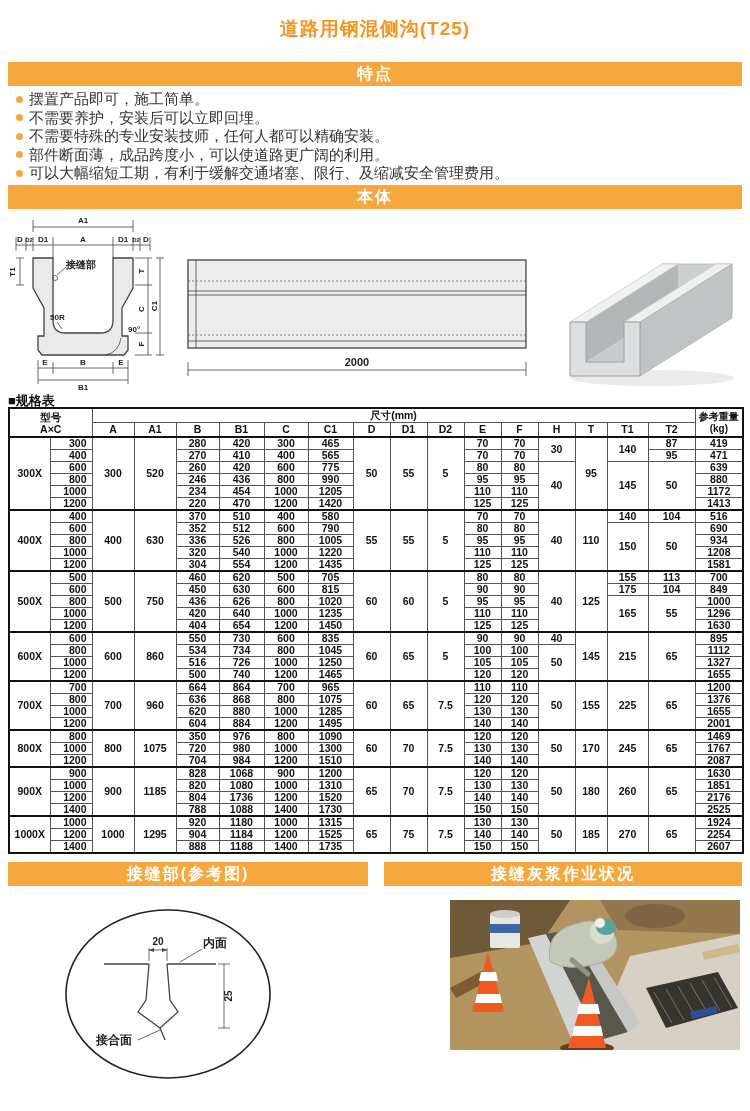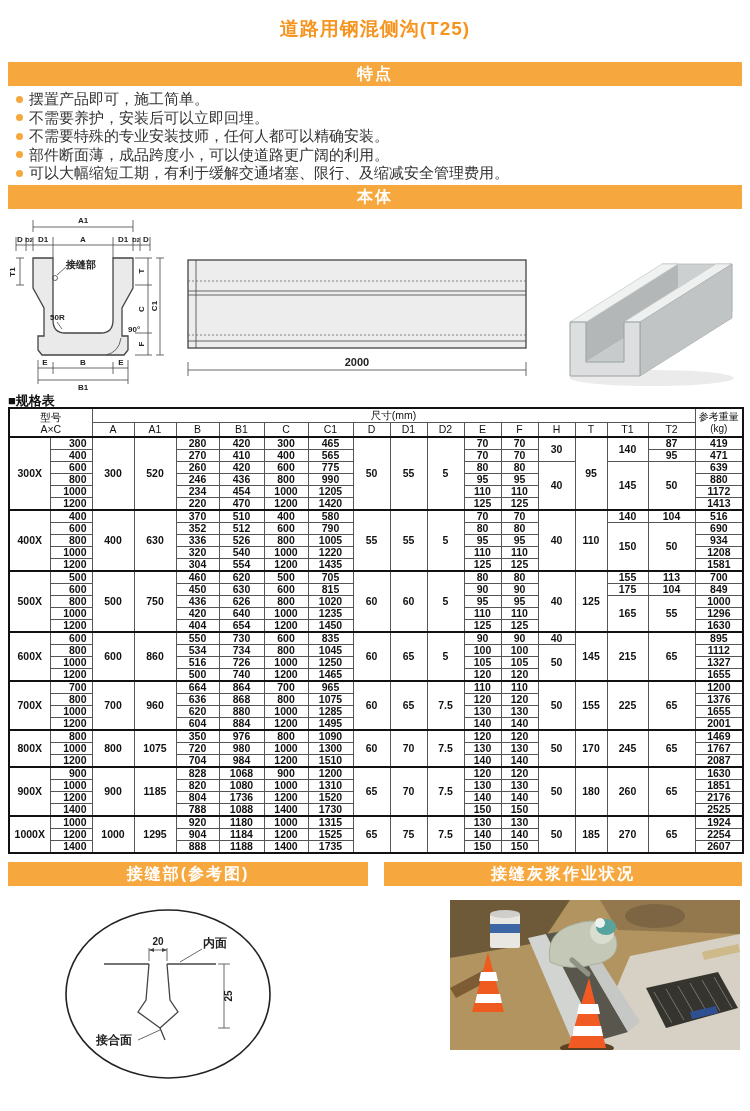--- a/index.html
+++ b/index.html
@@ -11,21 +11,21 @@
   .banner-body{top:185px;left:8px;width:734px;}
   .banner-joint{top:862px;left:8px;width:360px;}
   .banner-grout{top:862px;left:384px;width:358px;}
   .features{top:90px;left:16px;width:720px;list-style:none;margin:0;padding:0;}
   .features li{font-size:15px;line-height:18.5px;color:#333;display:flex;align-items:center;}
   .bullet-dot{display:inline-block;width:7px;height:7px;border-radius:50%;background:#f6a83e;margin-right:6px;flex:0 0 auto;}
   .drawings{top:210px;left:8px;width:734px;height:184px;}
   .table-label{top:392px;left:8px;font-size:13px;font-weight:bold;color:#111;}
   table.spec{position:absolute;top:407px;left:8px;width:734px;border-collapse:collapse;table-layout:fixed;border:2px solid #111;}
   table.spec th,table.spec td{border:1px solid #555;padding:0;text-align:center;font-family:"Liberation Sans",sans-serif;color:#111;}
-  table.spec th{font-size:10.5px;font-weight:normal;line-height:13px;height:13px;}
+  table.spec th{font-size:10.5px;font-weight:bold;line-height:13px;height:13px;}
   table.spec th.two{line-height:12px;}
   table.spec td{font-size:10.5px;font-weight:bold;line-height:11px;height:11px;}
   table.spec td.size{text-align:right;padding-right:5px;}
   table.spec thead{border-bottom:2px solid #111;}
   table.spec tr.gs td{border-top:2px solid #111;}
   .dimtext{font-size:8px;font-weight:bold;fill:#222;}
   .cjk{font-size:10px;font-weight:bold;fill:#222;}
   .thin{stroke:#444;stroke-width:0.8;fill:none;}
   .outline{stroke:#444;stroke-width:1.3;}
   svg text{font-family:"Liberation Sans",sans-serif;}

